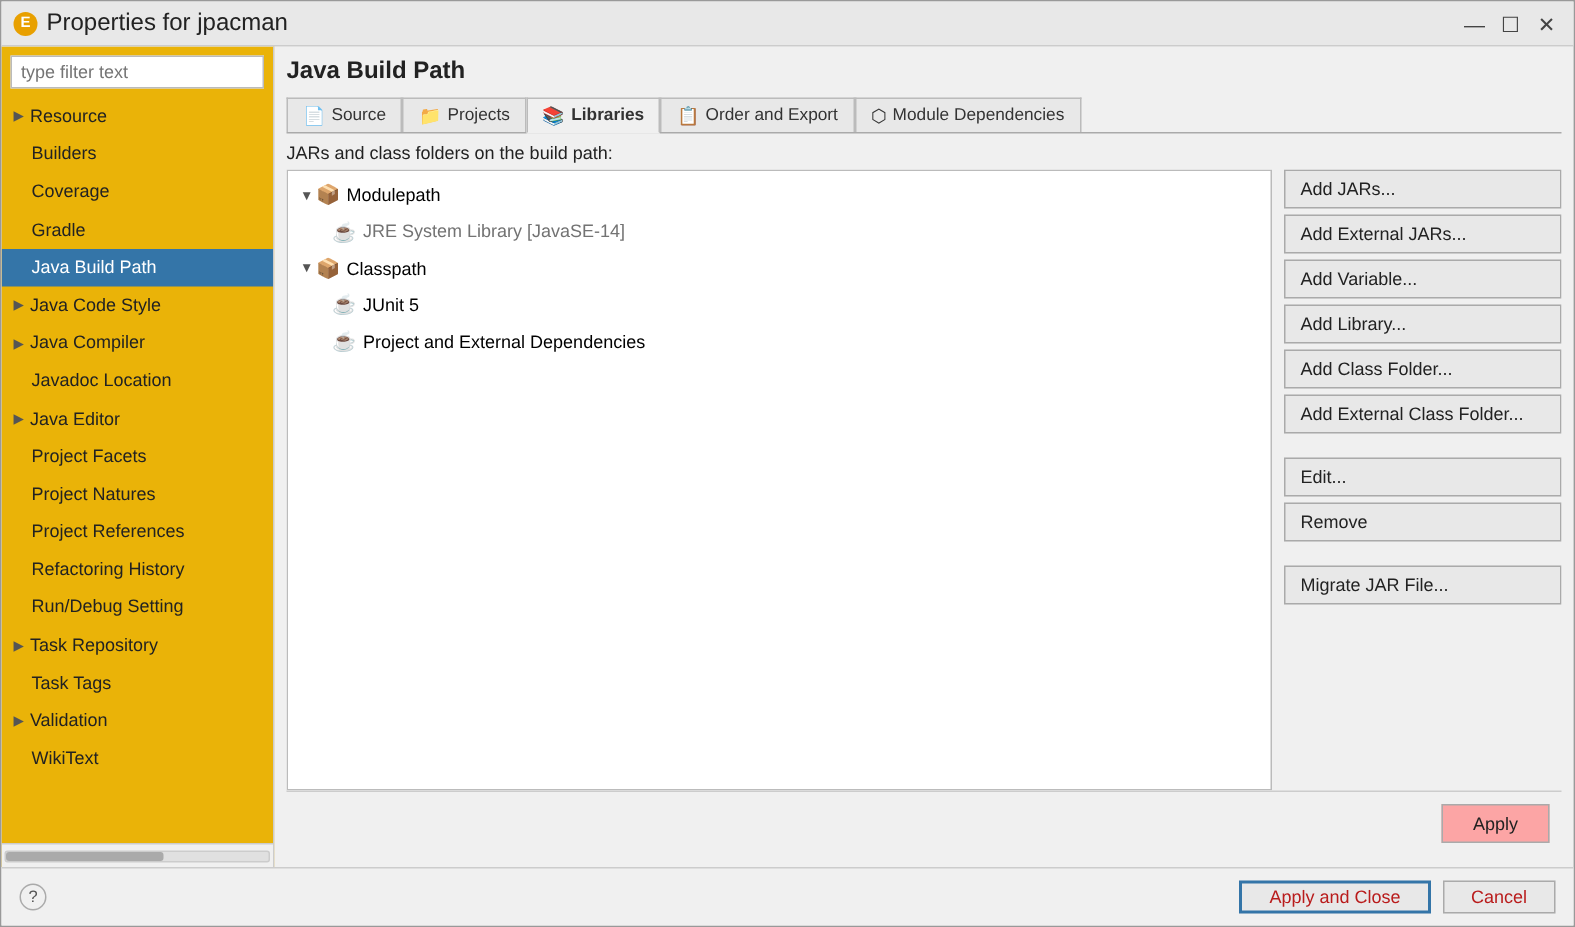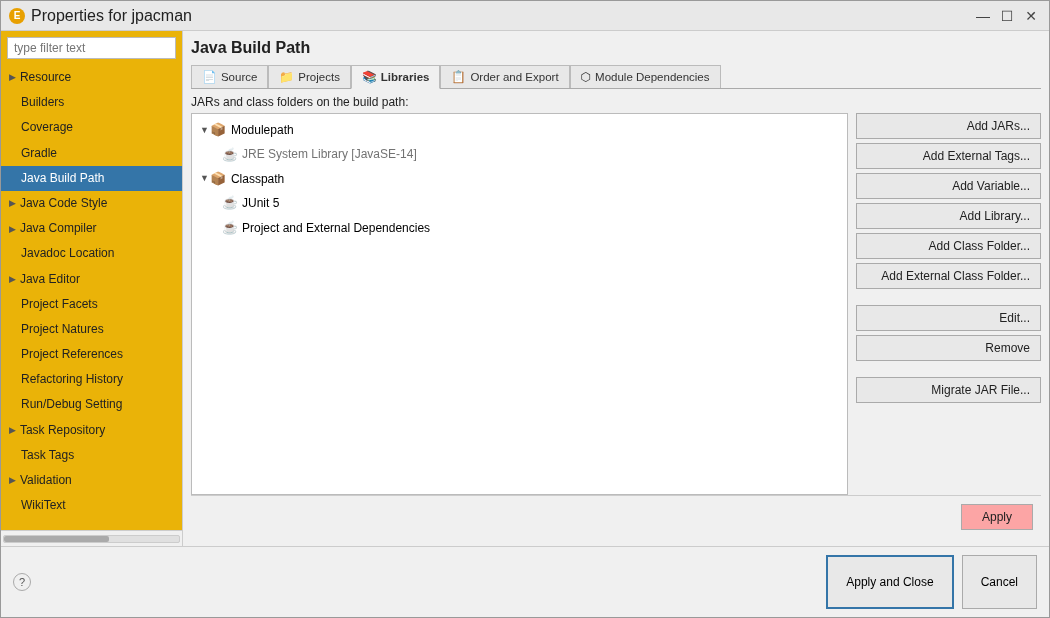--- a/index.html
+++ b/index.html
@@ -247,21 +247,21 @@
       gap: 4px;
       flex-shrink: 0;
     }
     .btn {
       padding: 5px 10px;
       background: #e8e8e8;
       border: 1px solid #aaa;
       cursor: pointer;
       font-size: 12px;
       color: #222;
-      text-align: right;
+      text-align: left;
       width: 100%;
     }
     .btn:disabled, .btn.disabled {
       color: #aaa;
       cursor: default;
     }
     .btn-separator { height: 8px; }
     .bottom-section {
       border-top: 1px solid #ccc;
       padding: 8px;
@@ -302,26 +302,26 @@
       justify-content: center;
       font-size: 11px;
       color: #555;
       cursor: pointer;
     }
     .footer-buttons {
       display: flex;
       gap: 8px;
     }
     .footer-btn {
-      padding: 18px 18px;
+      padding: 2px 18px;
       background: #e8e8e8;
       border: 1px solid #aaa;
       cursor: pointer;
       font-size: 12px;
-      color: #000000;
+      color: #b91c1c;
     }
     .footer-btn.primary {
       border: 2px solid #3475a8;
     }
   </style>
 </head>
 <body>
 
 <div class="window">
 
@@ -448,21 +448,21 @@
               <span class="tree-indent" style="width: 24px; display: inline-block;"></span>
               <span class="tree-arrow leaf"></span>
               <span class="tree-icon icon-jre" style="background: none; font-size: 13px;">☕</span>
               <span class="tree-label">Project and External Dependencies</span>
             </div>
           </div>
 
         <div class="buttons-panel">
 
         <button class="btn">Add JARs...</button>
-            <button class="btn">Add External Tags...</button>
+            <button class="btn">Add External JARs...</button>
             <button class="btn">Add Variable...</button>
             <button class="btn">Add Library...</button>
             <button class="btn">Add Class Folder...</button>
             <button class="btn">Add External Class Folder...</button>
             <div class="btn-separator"></div>
             <button class="btn">Edit...</button>
             <button class="btn">Remove</button>
             <div class="btn-separator"></div>
             <button class="btn">Migrate JAR File...</button>
           </div>

